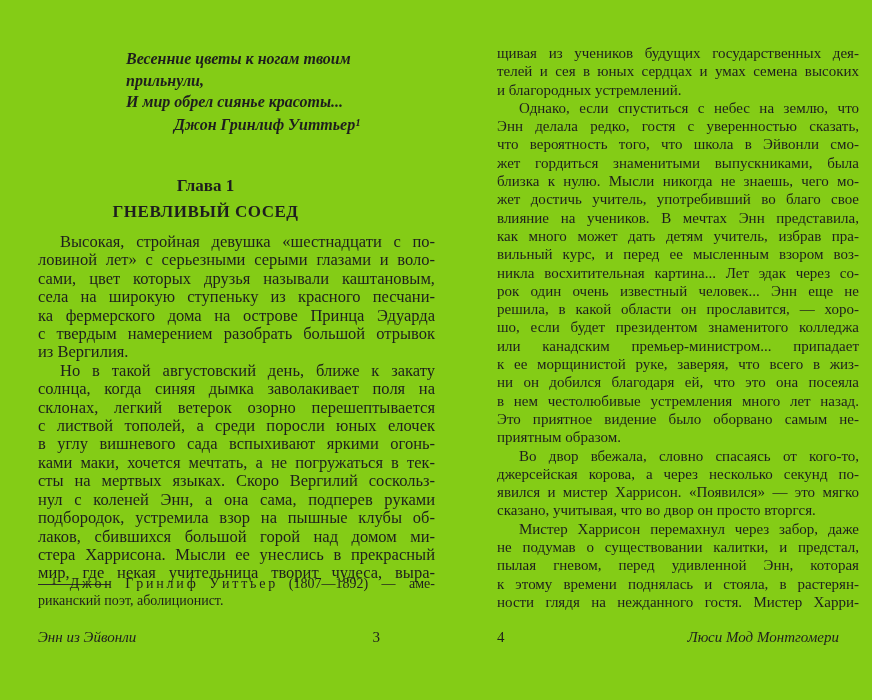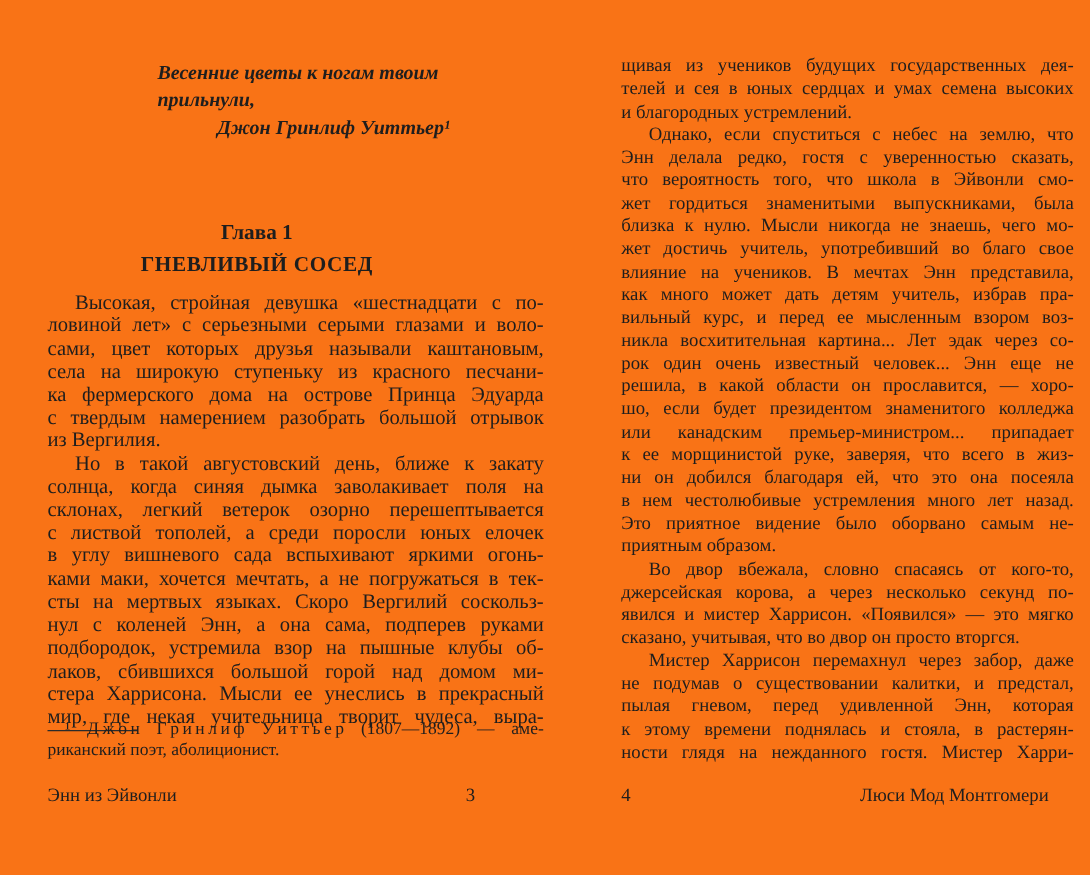--- a/index.html
+++ b/index.html
@@ -1,17 +1,17 @@
 <!DOCTYPE html>
 <html lang="ru"><head>
 <meta charset="utf-8">
 <style>
   html,body{margin:0;padding:0;background:#ffffff;}
   .canvas{
-    position:relative;width:872px;height:700px;background:#f97316;
+    position:relative;width:872px;height:700px;background:#84cc16;
     font-family:"Liberation Serif","DejaVu Serif",serif;color:#1e1e1e;
     overflow:hidden;-webkit-font-smoothing:antialiased;
   }
   .page{position:absolute;top:0;height:700px;}
   .page-left{left:38px;width:397px;}
   .page-right{left:497px;width:362px;}
 
   
   .epigraph{
     position:absolute;top:48px;left:88px;width:234px;
@@ -41,32 +41,33 @@
   .footnote .tl.ind{text-indent:14px;}
 
   
   .footer{
     position:absolute;top:629px;left:0;width:100%;
     display:flex;justify-content:space-between;align-items:baseline;
     font-size:15px;box-sizing:border-box;
   }
   .footer-left{padding-right:55px;}
   .footer-right{padding-right:20px;}
-  .running{}
+  .running{font-style:italic;}
   .pagenum{font-style:normal;}
 </style>
 </head>
 <body>
 
 <div class="canvas">
 
   <div class="page page-left">
 
     <div class="epigraph">
       <div class="epigraph-line">Весенние цветы к ногам твоим прильнули,</div>
+      <div class="epigraph-line">И мир обрел сиянье красоты...</div>
       <div class="epigraph-attr">Джон Гринлиф Уиттьер¹</div>
     </div>
 
     <div class="chapter">
       <div class="chapter-number">Глава 1</div>
       <div class="chapter-title">ГНЕВЛИВЫЙ СОСЕД</div>
     </div>
 
     <div class="body-lines body-left">
         <div class="tl just ind">Высокая, стройная девушка «шестнадцати с по-</div>

